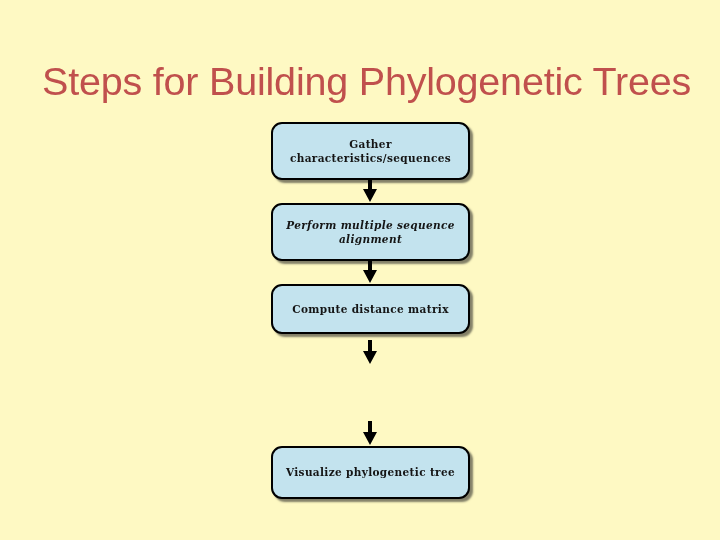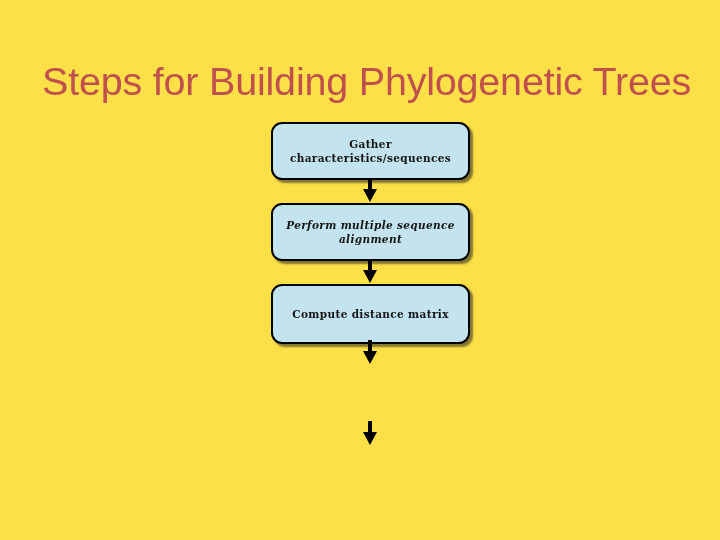--- a/index.html
+++ b/index.html
@@ -15,21 +15,21 @@
     overflow: hidden;
     position: relative;
   }
 
   #slide {
     position: absolute;
     left: 0;
     top: 0;
     width: 720px;
     height: 540px;
-    background: #fde047;
+    background: #fef9c3;
   }
 
   
   #slide-title {
     position: absolute;
     left: 42px;
     top: 58px;
     width: 640px;
     height: 46px;
     line-height: 46px;
@@ -73,21 +73,21 @@
     color: #151515;
     letter-spacing: 0.35px;
     line-height: 1.35;
     padding: 0 8px;
     white-space: pre-line;
   }
 
   
   .step-0 { top: 4px;   height: 58px; }
   .step-1 { top: 85px;  height: 58px; font-style: italic; }
-  .step-2 { top: 166px; height: 60px; }
+  .step-2 { top: 166px; height: 50px; }
   .step-3 { top: 247px; height: 58px; }
   .step-4 { top: 328px; height: 53px; }
 
   
   .flow-arrow {
     position: absolute;
     left: 357px;
     width: 26px;
     height: 25px;
   }
@@ -139,15 +139,18 @@
       </svg>
     </div>
 
 
     <div class="flow-arrow arrow-3">
       <svg width="26" height="25" viewBox="0 0 26 25" aria-hidden="true">
         <path d="M11 0 h4 v11 h5 L13 24 L6 11 h5 z" fill="#000000"></path>
       </svg>
     </div>
 
+    <div class="flow-step step-4">
+      <span class="flow-step-label">Visualize phylogenetic tree</span>
+    </div>
 
   </div>
 </div>
 
 </body></html>

